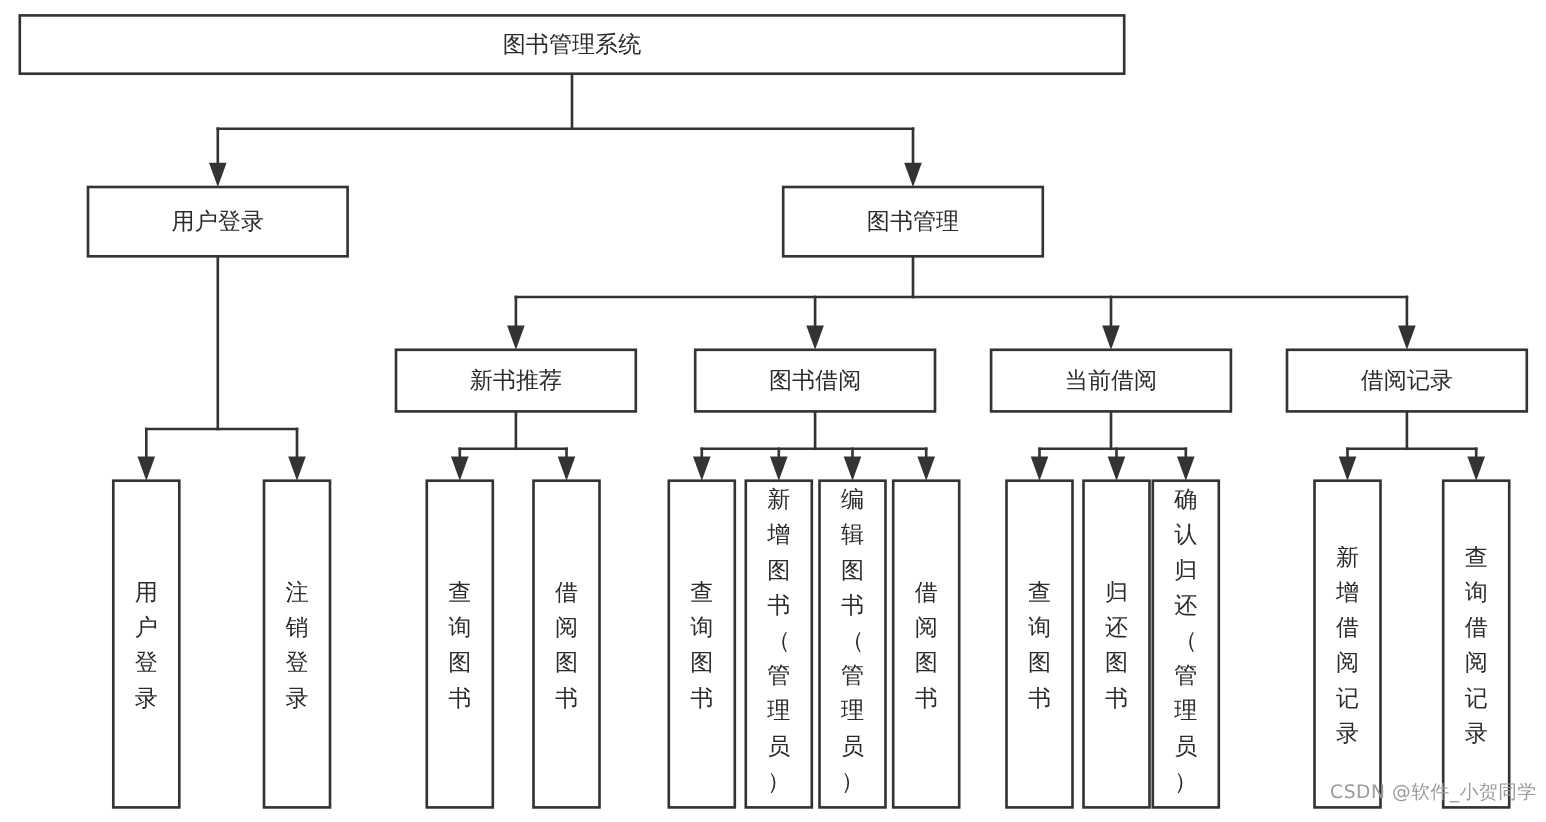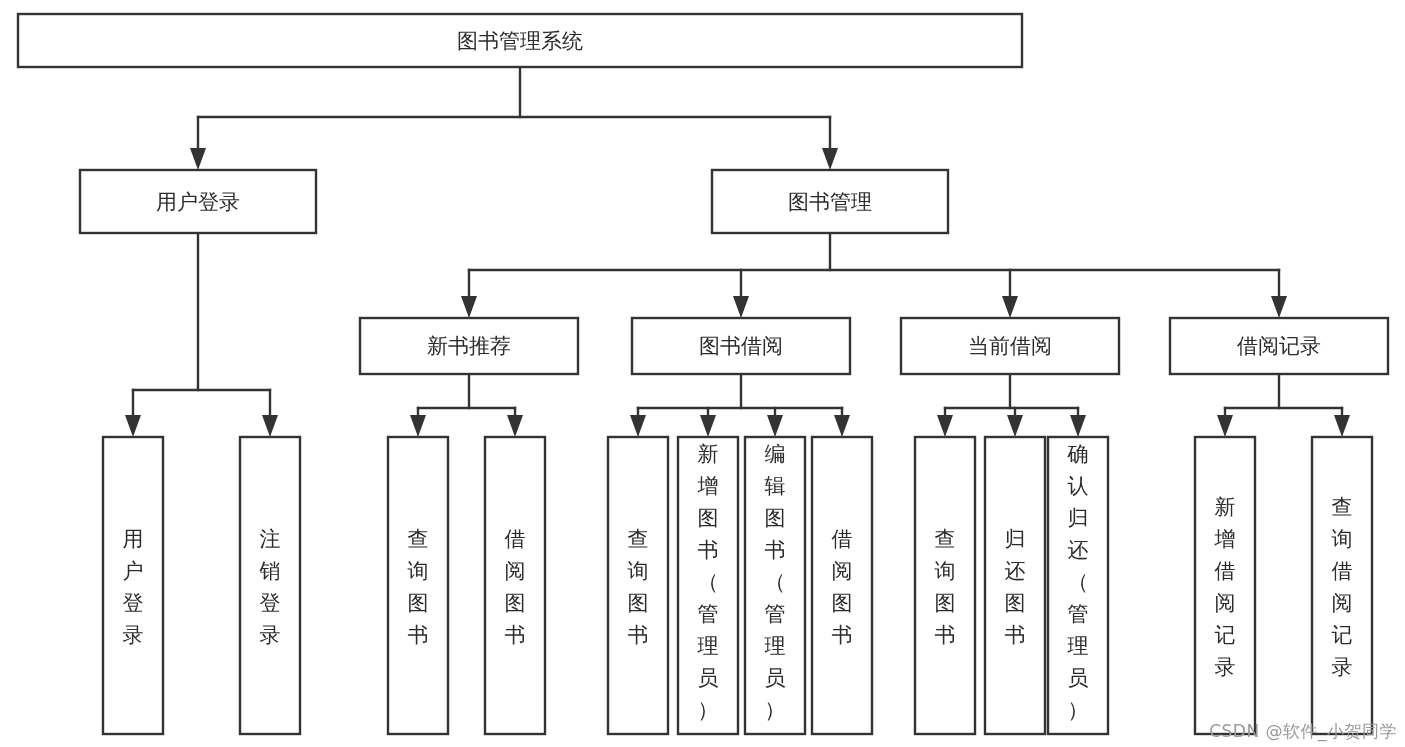--- a/index.html
+++ b/index.html
@@ -45,21 +45,21 @@
   }
   .node-label-v {
     font-family: "DejaVu Sans", "Liberation Sans", sans-serif;
     font-size: 21px;
     fill: #2b2b2b;
     text-anchor: middle;
   }
   .watermark {
     position: absolute;
     right: 8px;
-    bottom: 4px;
+    bottom: 16px;
     font-family: "DejaVu Sans", "Liberation Sans", sans-serif;
     font-size: 17px;
     color: #9a9a9a;
     white-space: nowrap;
     letter-spacing: 0.5px;
   }
 </style>
 </head>
 <body>
 

